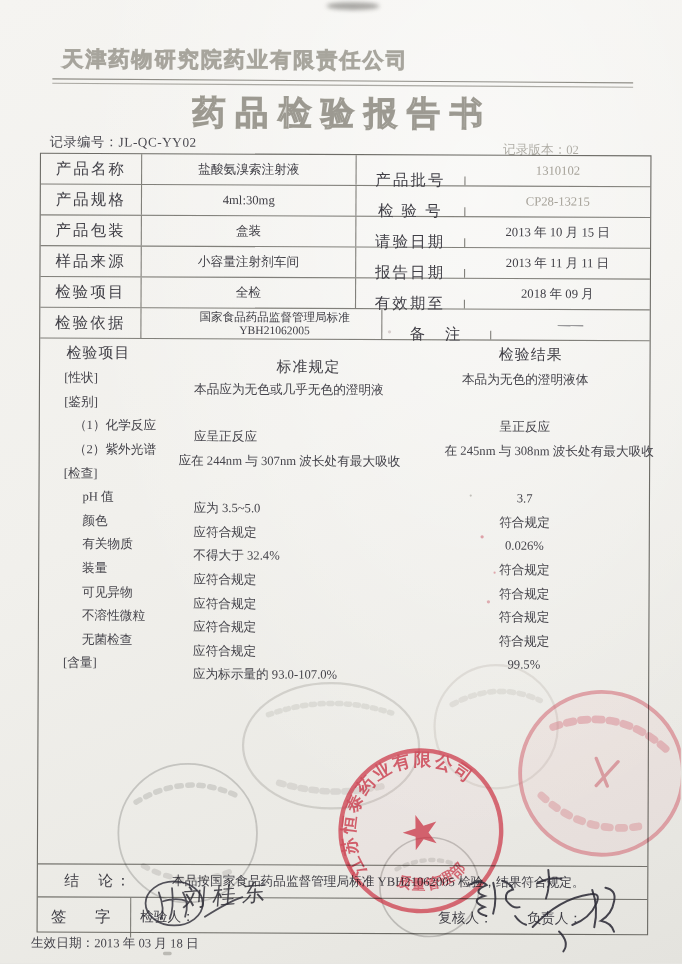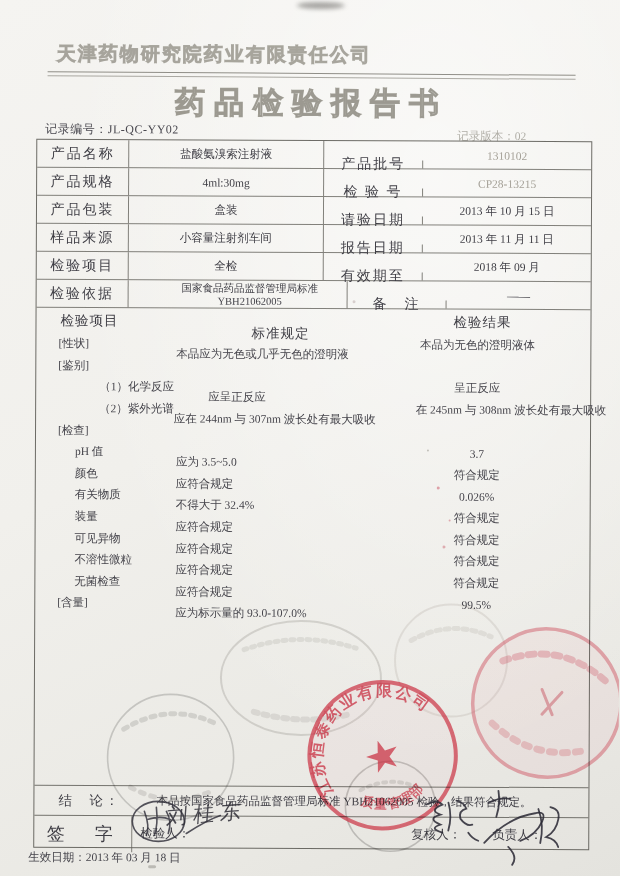--- a/index.html
+++ b/index.html
@@ -43,34 +43,34 @@
   .small-v { font-size:10.5px;margin-left:24px; }
 
   .spec-head { display:flex; height:25px; align-items:center; font-size:13.5px; letter-spacing:1px; }
   .sh-item { width:150px; padding-left:24px; box-sizing:border-box; }
   .sh-std  { flex:1; text-align:center;margin-top:25px; }
   .sh-res  { width:216px; text-align:center; }
 
   .spec-rows { height:452px; display:flex; flex-direction:column; }
   .spec-row { display:flex; height:21.6px; align-items:center; font-size:11.5px; color:#45444b; }
   .sp-item { width:140px; padding-left:22px; box-sizing:border-box; white-space:nowrap; }
-  .ind1 .sp-item { padding-left:31px;margin-left:32px; }
+  .ind1 .sp-item { padding-left:31px; }
   .ind2 .sp-item { padding-left:39px; }
   .sp-std { flex:1; white-space:nowrap;margin-top:20px; }
   .sp-res { width:226px; text-align:center; white-space:nowrap; }
   .row-uv .sp-res { text-align:left; padding-left:40px; box-sizing:border-box; }
 
   .conclusion-row { display:flex; height:30px; border-top:1px solid rgba(95,94,88,0.85);
                     align-items:center; box-sizing:border-box; }
   .conclusion-label { padding-left:24px; font-size:13.5px; letter-spacing:2px; white-space:nowrap; }
   .conclusion-text { padding-left:36px; font-size:11.5px; white-space:nowrap; }
 
   .sig-row { position:relative; display:flex; height:37px; border-top:1px solid rgba(95,94,88,0.85); box-sizing:border-box; }
-  .sig-label { width:98px; border-right:1px solid rgba(100,99,92,0.8); display:flex; align-items:center;
-               justify-content:center; font-size:18px; letter-spacing:6px; box-sizing:border-box; }
+  .sig-label { width:85px; border-right:1px solid rgba(100,99,92,0.8); display:flex; align-items:center;
+               justify-content:center; font-size:14px; letter-spacing:6px; box-sizing:border-box; }
   .sig-content { position:relative; flex:1; }
   .sig-inspector-label { position:absolute; left:8px;  top:9px; font-size:12.5px; }
   .sig-reviewer-label  { position:absolute; left:279px; top:9px; font-size:12.5px; }
   .sig-approver-label  { position:absolute; left:360px; top:9px; font-size:12.5px; }
   .sig-name {
     position:absolute; left:168px; top:800px; font-size:21px; color:#2e2d36;
     transform:rotate(-5deg) skewX(-9deg); letter-spacing:6px; opacity:0.85;
     font-family:"Liberation Serif", serif;
   }
 

